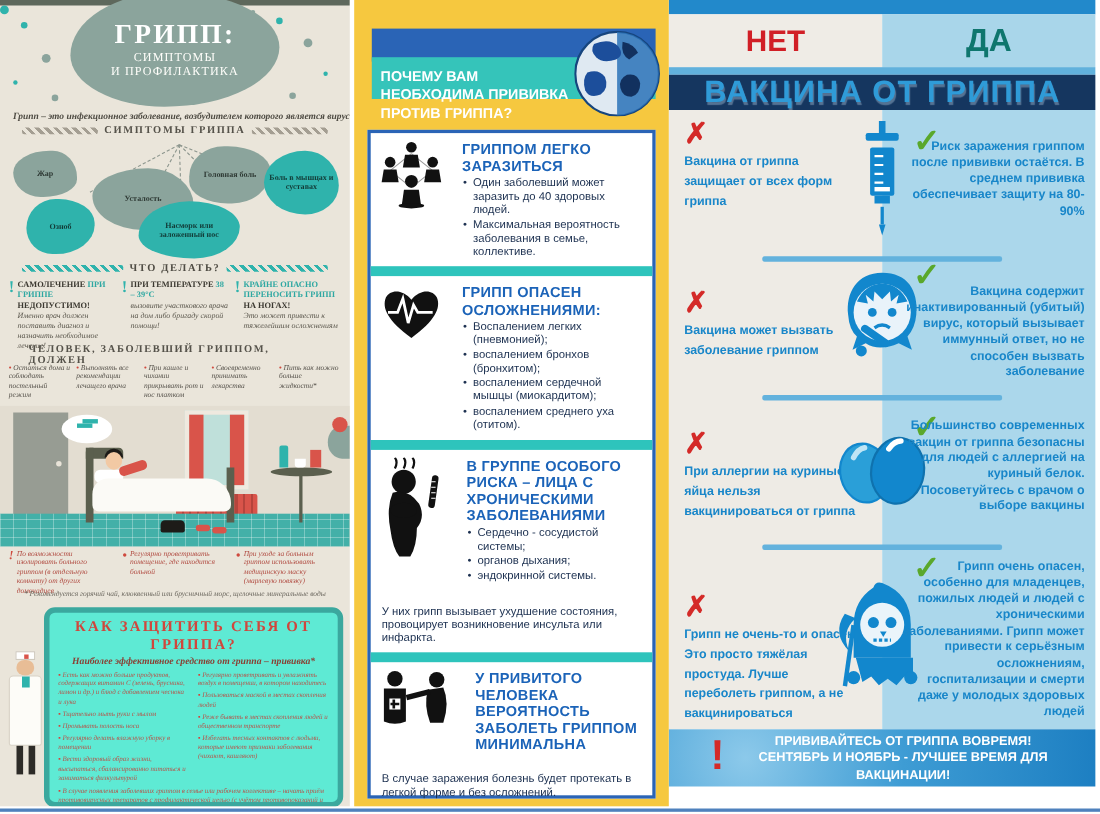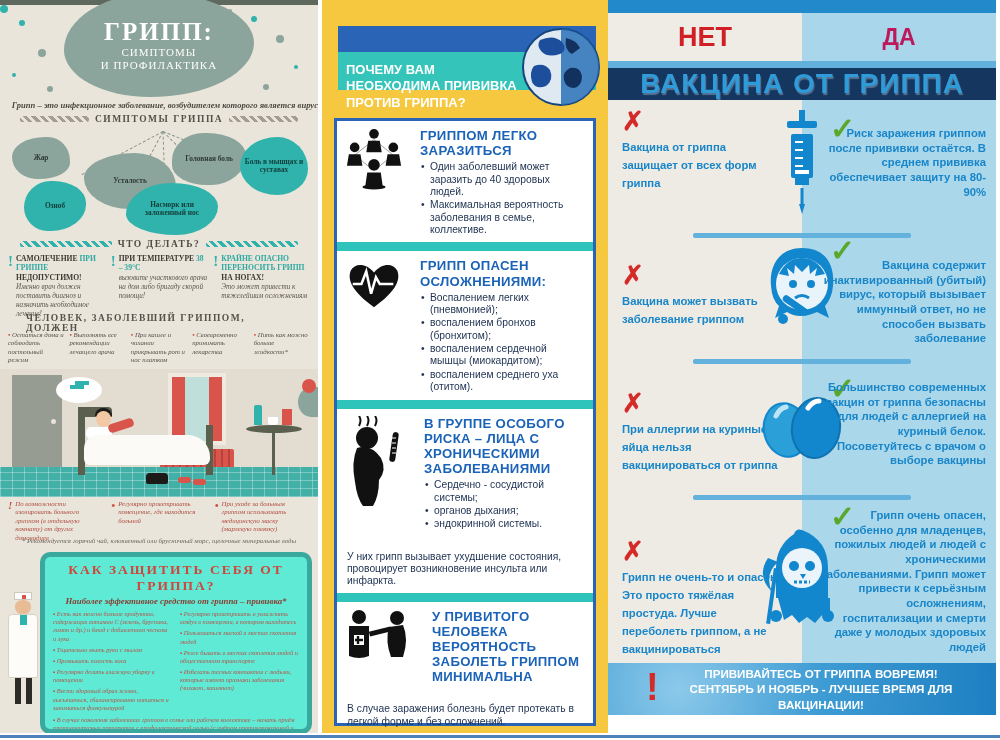--- a/index.html
+++ b/index.html
@@ -119,21 +119,21 @@
   .sec li::before { content:"•"; position:absolute; left:1px; }
   .sec-note { font-size:10.3px; color:#1c3050; line-height:1.2; padding:2px 8px 0 2px; }
   .tealbar { flex:none; height:9px; background:#2ec4bc; }
   .mid-foot { flex:1; display:flex; align-items:center; justify-content:center; color:#1b63b8; font-weight:bold; font-size:13.5px; text-align:center; line-height:1.3; padding:4px; }
 
   
   .panel-right { position:absolute; left:608px; top:0; width:388px; height:733px; overflow:hidden; }
   .rp-topstrip { height:13px; background:#2289cb; }
   .rp-hdr { height:48px; display:flex; }
   .rp-hdr .no { flex:1; background:#efece6; color:#d11f26; font-weight:bold; font-size:27px; display:flex; align-items:center; justify-content:center; }
-  .rp-hdr .yes { flex:1; background:#a9d6ea; color:#be185d; font-weight:bold; font-size:23px; display:flex; align-items:center; justify-content:center; }
+  .rp-hdr .yes { flex:1; background:#a9d6ea; color:#0f766e; font-weight:bold; font-size:29px; display:flex; align-items:center; justify-content:center; }
   .rp-wave { height:7px; background:#61b1dc; }
   .rp-navy { height:32px; background:#15365f; display:flex; align-items:center; justify-content:center; }
   .rp-navy .t { color:#2f9bd8; font-weight:bold; font-size:28px; letter-spacing:1px; text-shadow:1px 2px 1px rgba(205,230,245,.35); }
   .rp-rows { position:relative; height:563px; }
   .colbg { position:absolute; top:0; bottom:0; width:50%; }
   .colbg.l { left:0; background:#eeebe5; } .colbg.r { right:0; background:#abd7eb; }
   .vrow { position:absolute; left:0; right:0; }
   .r0 { top:0; height:140px; } .r1 { top:140px; height:126px; } .r2 { top:266px; height:136px; } .r3 { top:402px; height:161px; }
   .myth { position:absolute; left:14px; top:8px; width:160px; }
   .xmark { color:#d42a28; font-weight:bold; font-size:26px; line-height:1; display:block; margin-bottom:3px; }

